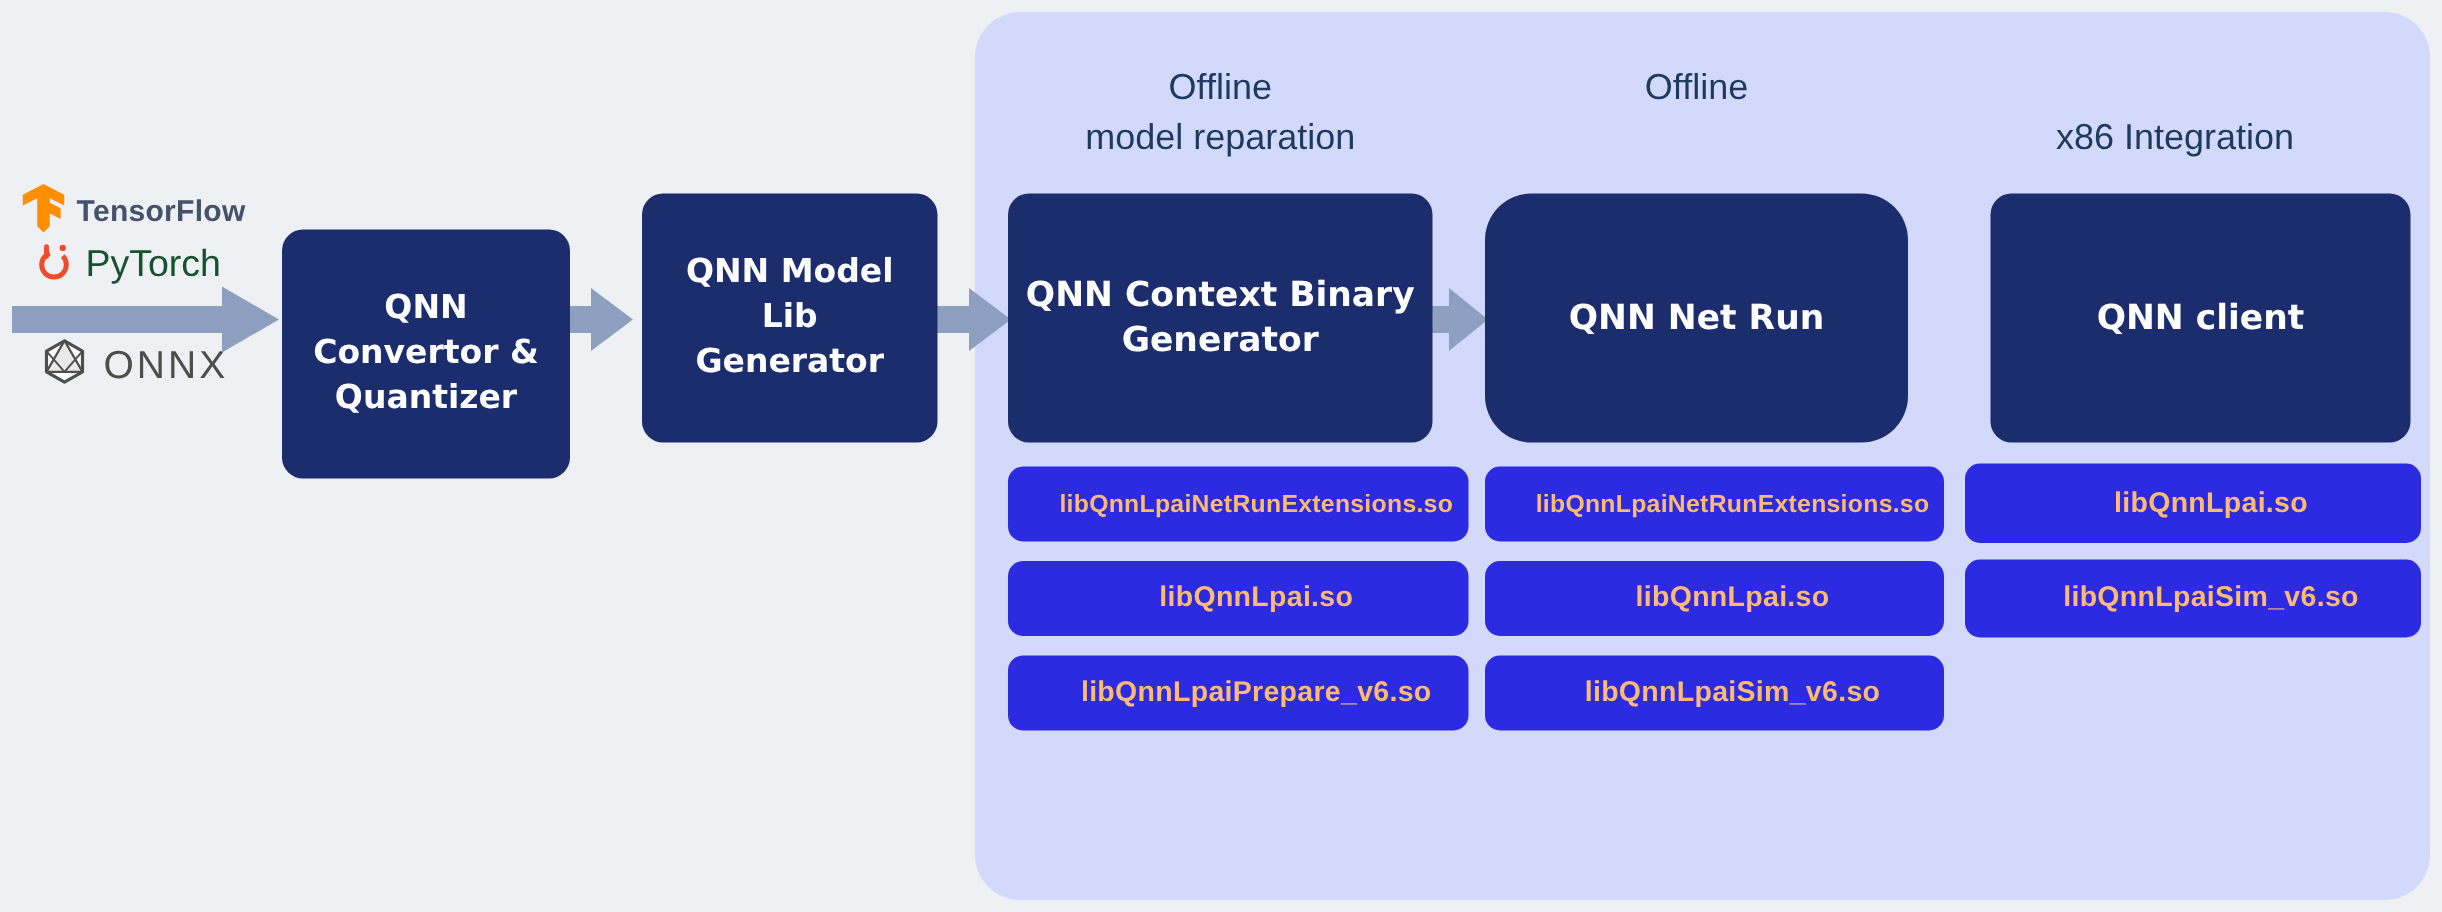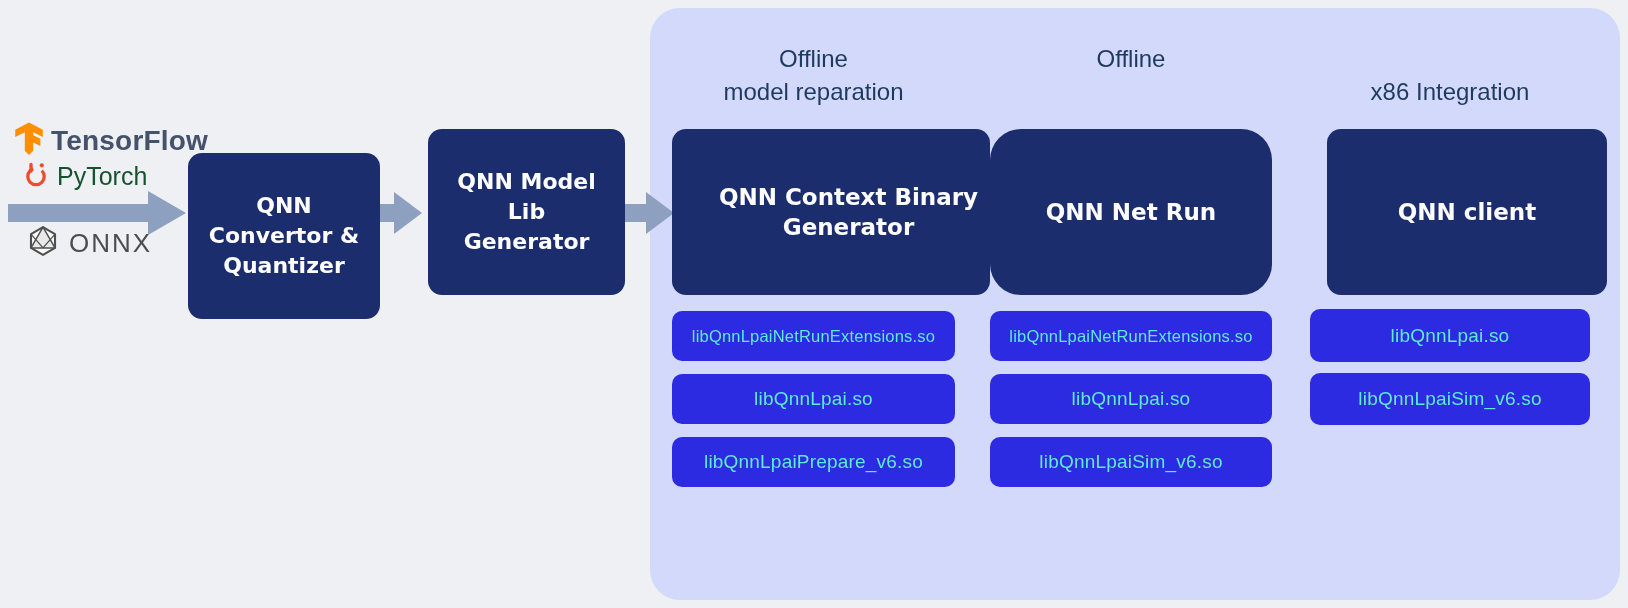--- a/index.html
+++ b/index.html
@@ -19,58 +19,59 @@
     background:#d3d9fb;
     border-radius:30px;
   }
   .src-row{
     position:absolute;
     display:flex;align-items:center;
   }
   .src-tf{left:14px;top:122px;gap:7px;}
   .src-pt{left:22px;top:160px;gap:7px;}
   .src-onnx{left:26px;top:224px;gap:9px;}
-  .tf-label{font-size:28px;font-weight:700;color:#44526b;letter-spacing:.2px;}
+  .tf-label{font-size:20px;font-weight:700;color:#44526b;letter-spacing:.2px;}
   .pt-label{font-size:25px;font-weight:400;color:#14532d;}
   .onnx-label{font-size:26px;font-weight:500;color:#4d4d4d;letter-spacing:2px;}
   .arrow{position:absolute;}
   .arrow svg{display:block;}
   .stage-box{
     position:absolute;
     top:129px;height:166px;
     background:#1c2d6e;
     border-radius:14px;
     display:flex;flex-direction:column;
     align-items:center;justify-content:center;
     color:#fdfdfd;
     font-family:"DejaVu Sans", sans-serif;
     font-size:22px;font-weight:600;
     line-height:30px;text-align:center;
   }
   .box1{left:188px;width:192px;margin-top:24px;}
   .box2{left:428px;width:197px;}
-  .box3{left:672px;width:283px;padding-left:35px;}
+  .box3{left:672px;width:283px;}
   .box4{left:990px;width:282px;}
   .box5{left:1310px;width:280px;margin-left:17px;}
   .col-header{
     position:absolute;top:42px;
     text-align:center;
     color:#1e3a5f;
     font-size:24px;line-height:33px;font-weight:400;
   }
   .h1{left:672px;width:283px;}
   .h2{left:990px;width:282px;}
   .h3{left:1310px;width:280px;top:75px;}
   .lib-btn{
     position:absolute;height:50px;
     background:#2d2be2;
     border-radius:10px;
     display:flex;align-items:center;justify-content:center;
-    color:#5eead4;font-size:19px;font-weight:400;
+    color:#fdba74;font-size:19px;font-weight:700;
     letter-spacing:.2px;
+    padding-left:24px;
   }
   .lib-btn.small{font-size:16.5px;}
   .c1{left:672px;width:283px;}
   .c2{left:990px;width:282px;}
   .c3{left:1310px;width:280px;}
   .r1{top:311px;}
   .r2{top:374px;}
   .r3{top:437px;}
   .c3.r1{top:309px;height:53px;}
   .c3.r2{top:373px;height:52px;}

